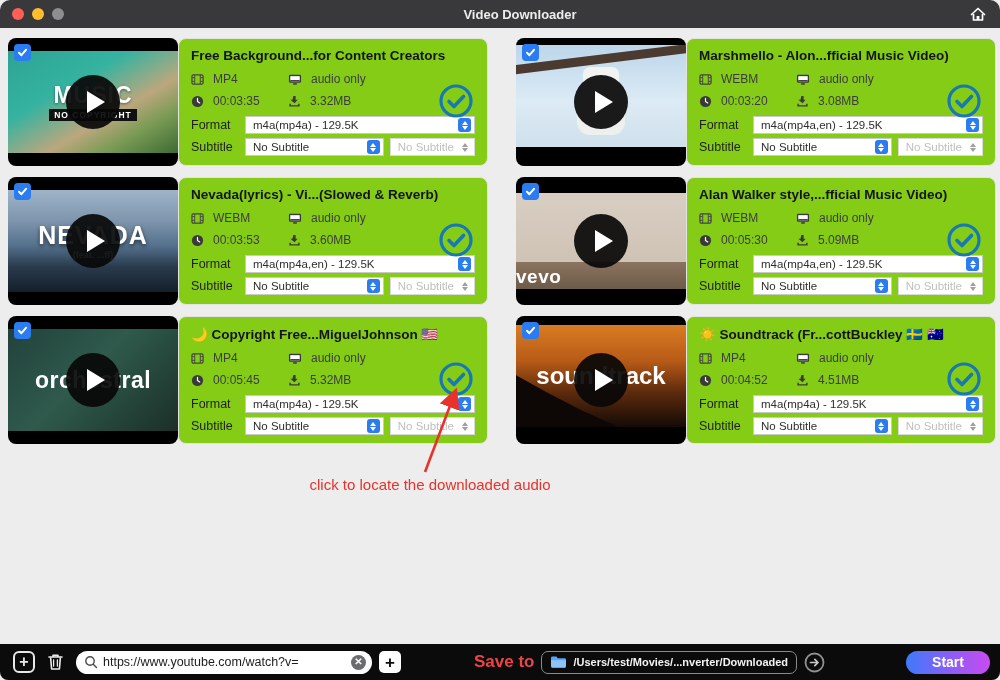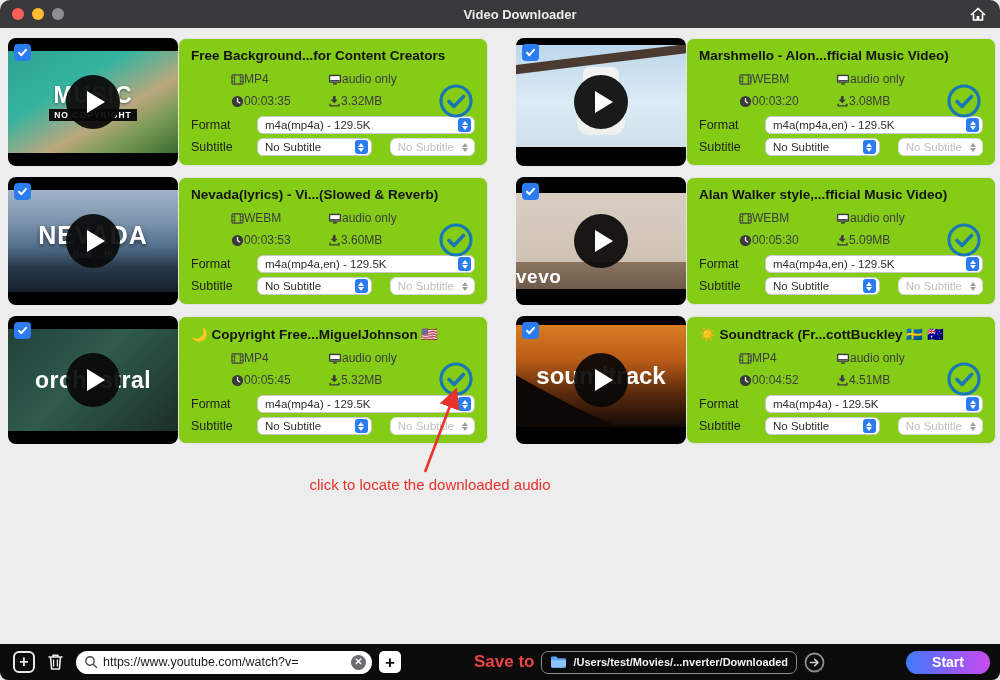--- a/index.html
+++ b/index.html
@@ -44,27 +44,27 @@
   .checkbox{position:absolute;left:6px;top:6px;width:17px;height:17px;background:#2b7cf0;border-radius:4px;display:flex;align-items:center;justify-content:center;z-index:3;}
   .playbtn{position:absolute;width:54px;height:54px;border-radius:50%;background:rgba(8,8,8,.92);left:50%;top:50%;transform:translate(-50%,-50%);display:flex;align-items:center;justify-content:center;z-index:2;}
   .tri{width:0;height:0;border-top:11px solid transparent;border-bottom:11px solid transparent;border-left:18px solid #fff;margin-left:5px;}
 
   
   .info{position:relative;width:310px;box-sizing:border-box;background:#84cc16;border:1px solid #e3e3e3;border-radius:8px;padding:9px 12px 8px;}
   .vtitle{font-size:13.5px;font-weight:700;color:#141414;white-space:nowrap;overflow:hidden;}
   .meta{display:flex;margin-top:9px;font-size:12px;color:#3d3d3d;}
   .meta-col{display:flex;flex-direction:column;gap:8px;}
   .meta-col.first{width:97px;}
-  .meta-item{display:flex;align-items:center;gap:0;margin-left:40px;}
+  .meta-item{display:flex;align-items:center;gap:9px;}
   .micon{display:flex;align-items:center;}
   .check-circle{position:absolute;right:13px;top:44px;width:36px;height:36px;}
-  .row{display:flex;align-items:center;margin-top:8px;gap:16px;justify-content:center;}
+  .row{display:flex;align-items:center;margin-top:8px;gap:4px;justify-content:center;}
   .row.sub{margin-top:4px;}
   .rlabel{flex:0 0 50px;font-size:12.5px;color:#1f1f1f;}
-  .select{height:18px;border:1px solid #c9c9c9;border-radius:6px;background:#fff;display:flex;align-items:center;padding:0 3px 0 7px;font-size:11.5px;color:#2e2e2e;box-sizing:border-box;}
+  .select{height:18px;border:1px solid #c9c9c9;border-radius:0;background:#fff;display:flex;align-items:center;padding:0 3px 0 7px;font-size:11.5px;color:#2e2e2e;box-sizing:border-box;}
   .select .sval{flex:1;white-space:nowrap;overflow:hidden;}
   .select.wide{flex:1;}
   .select.sub1{flex:1;}
   .select.sub2{flex:0 0 72px;margin-left:2px;color:#bfbfbf;border-color:#d9d9d9;}
   .stepper{flex:0 0 13px;width:13px;height:14px;background:#2b7cf0;border-radius:3px;display:flex;flex-direction:column;align-items:center;justify-content:center;gap:1px;margin-left:4px;}
   .stepper i{width:0;height:0;border-left:3px solid transparent;border-right:3px solid transparent;}
   .stepper i.up{border-bottom:4px solid #fff;}
   .stepper i.down{border-top:4px solid #fff;}
   .stepper.gray{background:none;}
   .stepper.gray i.up{border-bottom-color:#9f9f9f;}

